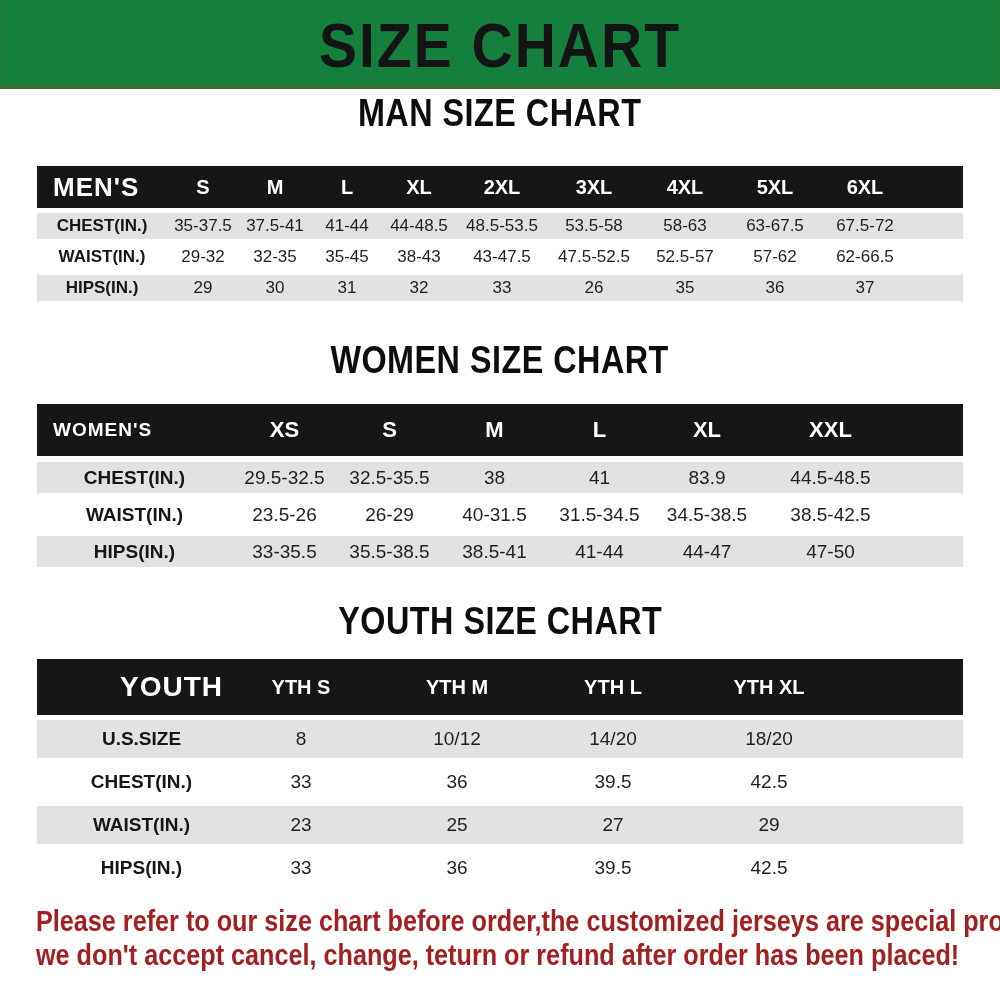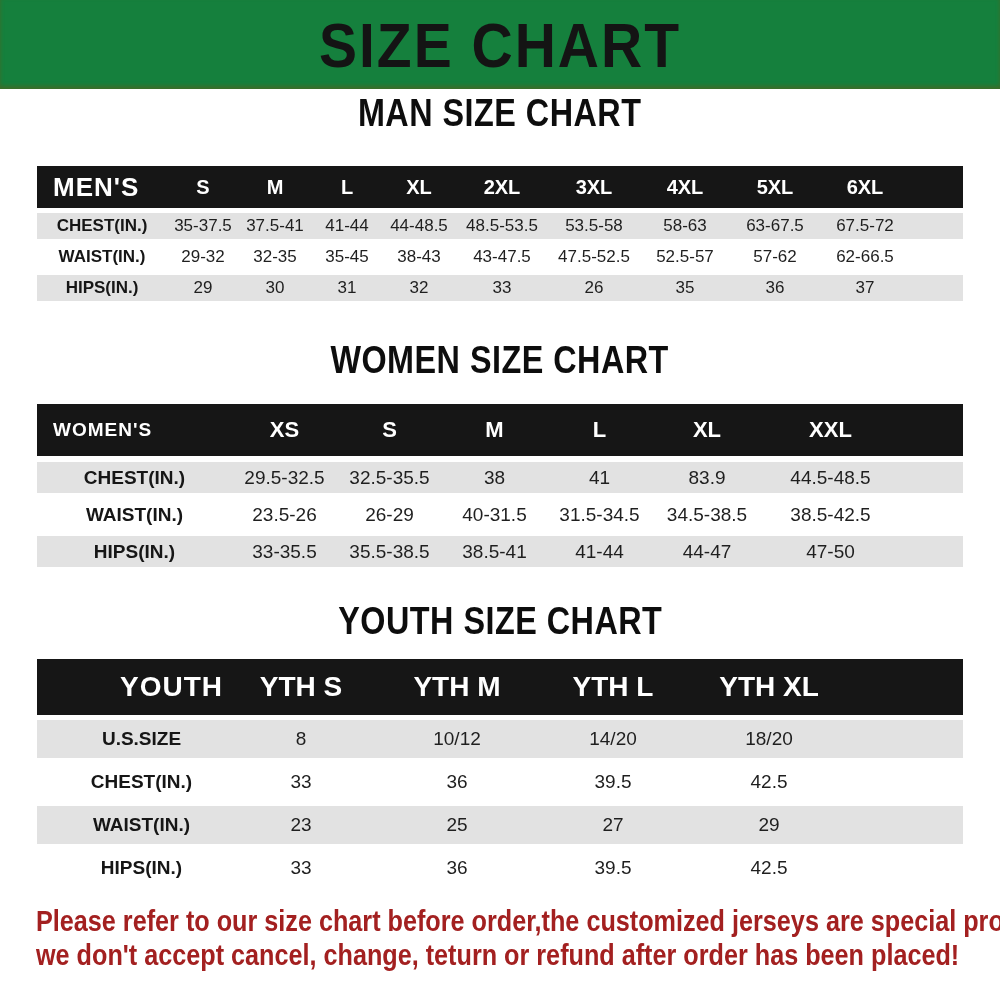--- a/index.html
+++ b/index.html
@@ -63,21 +63,21 @@
   table.men   td.rl { font-size: 17px; }
 
   table.women th { height: 52px; }
   table.women th.rl { font-size: 19px; }
   table.women th.sz { font-size: 22px; }
   table.women td { height: 31px; font-size: 19px; }
   table.women td.rl { font-size: 19px; }
 
   table.youth th { height: 56px; }
   table.youth th.rl { font-size: 28px; text-align: right; }
-  table.youth th.sz { font-size: 28px; }
+  table.youth th.sz { font-size: 20px; }
   table.youth td { height: 38px; font-size: 19px; }
   table.youth td.rl { font-size: 19px; padding-left: 23px; }
 
   
   .disclaimer {
     margin: 12px 0 0 36px;
     color: #a32020;
     font-weight: bold;
   }
   .disclaimer .dline {

